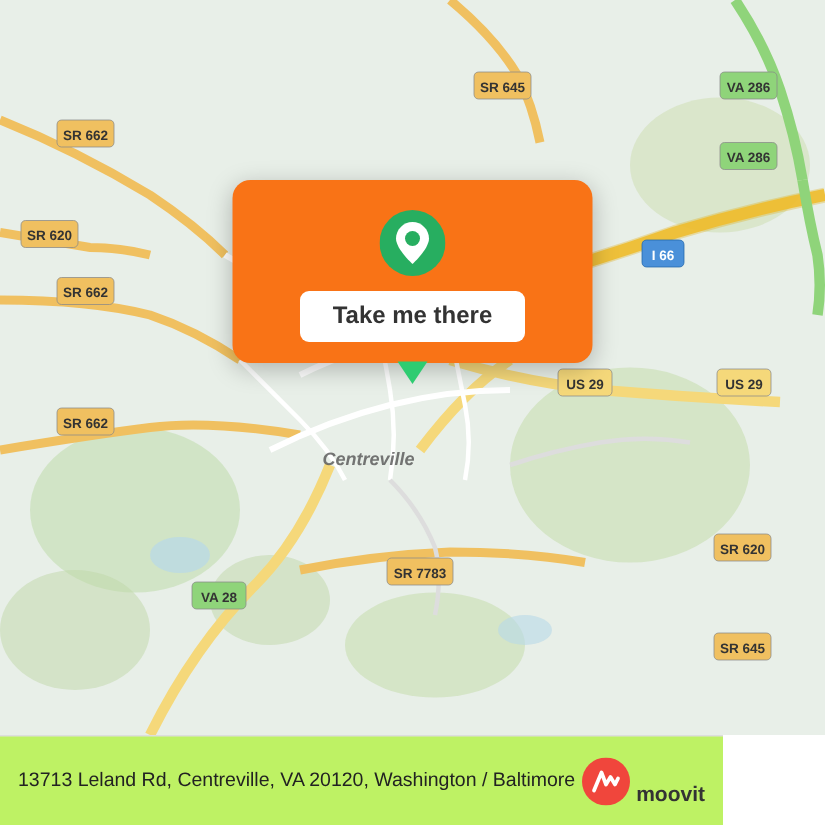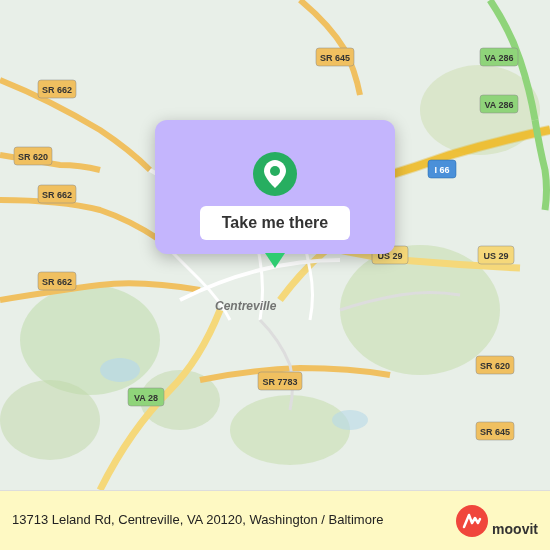--- a/index.html
+++ b/index.html
@@ -27,26 +27,26 @@
       position: absolute;
       top: 0; left: 0;
     }
 
     
     #popup-card {
       position: absolute;
       top: 120px;
       left: 155px;
       width: 240px;
-      background: #c4b5fd;
+      background: #f97316;
       border-radius: 12px;
       display: flex;
       flex-direction: column;
       align-items: center;
-      padding: 32px 20px 14px;
+      padding: 20px 20px 14px;
       box-shadow: 0 4px 16px rgba(0,0,0,0.25);
       z-index: 10;
     }
 
     #popup-card::after {
       content: '';
       position: absolute;
       bottom: -14px;
       left: 50%;
       transform: translateX(-50%);
@@ -68,23 +68,23 @@
       padding: 8px 22px;
       font-size: 16px;
       font-weight: 600;
       color: #333;
       cursor: pointer;
       white-space: nowrap;
     }
 
     
     #footer-bar {
-      width: 550px;
+      width: 482px;
       height: 60px;
-      background: #fef9c3;
+      background: #bef264;
       display: flex;
       align-items: center;
       justify-content: space-between;
       padding: 0 12px;
       border-top: 1px solid #ddd;
     }
 
     #address-section {
       display: flex;
       flex-direction: column;

